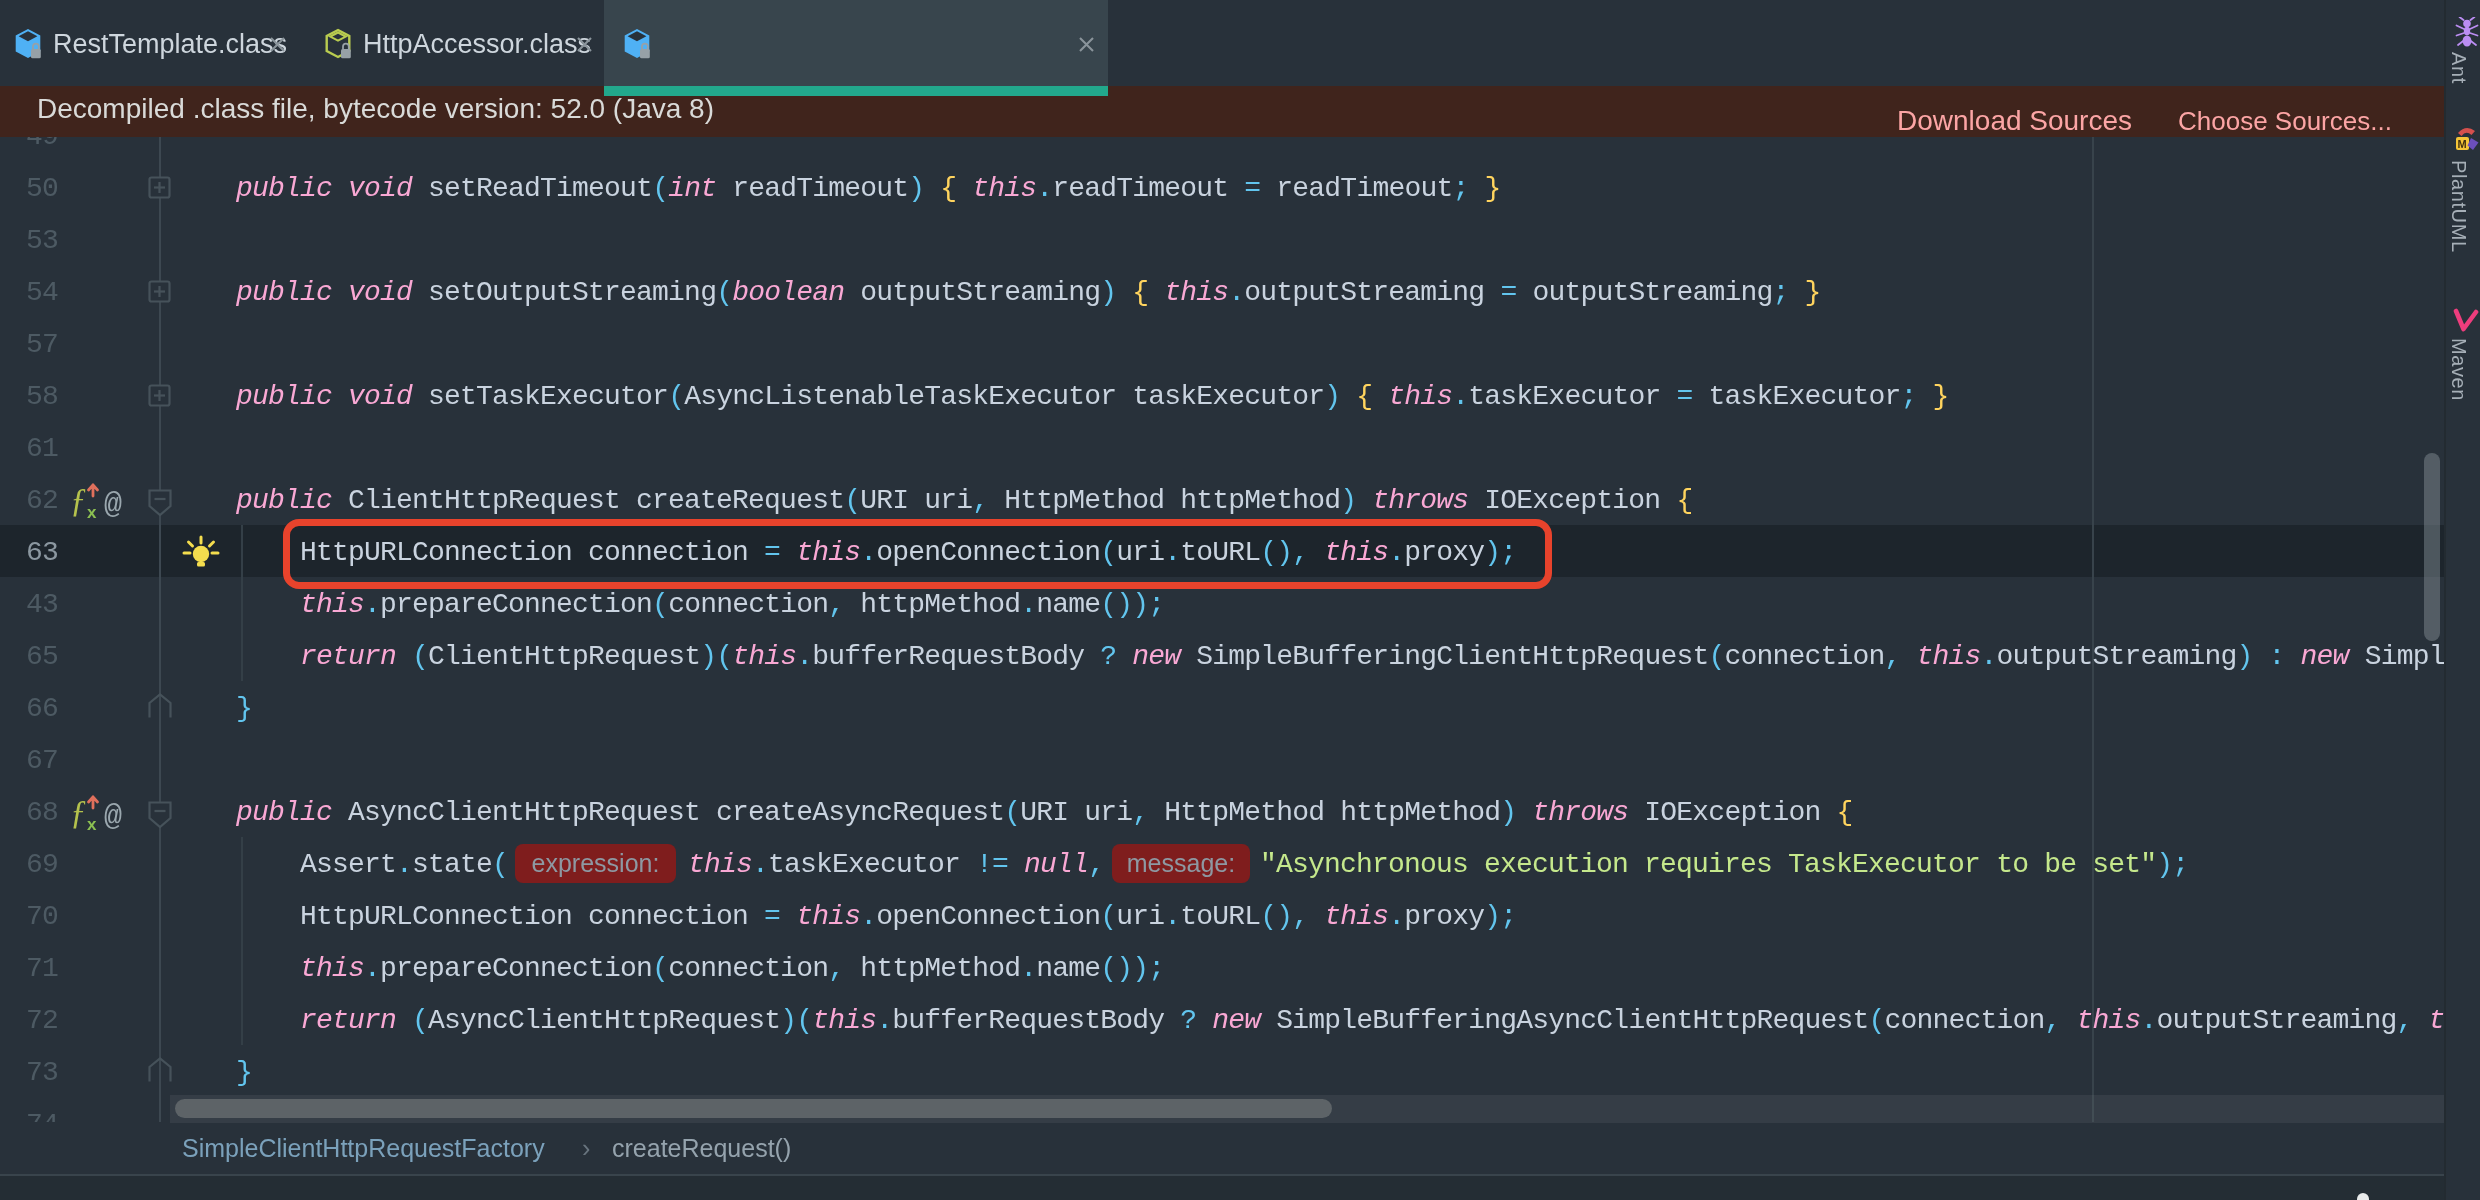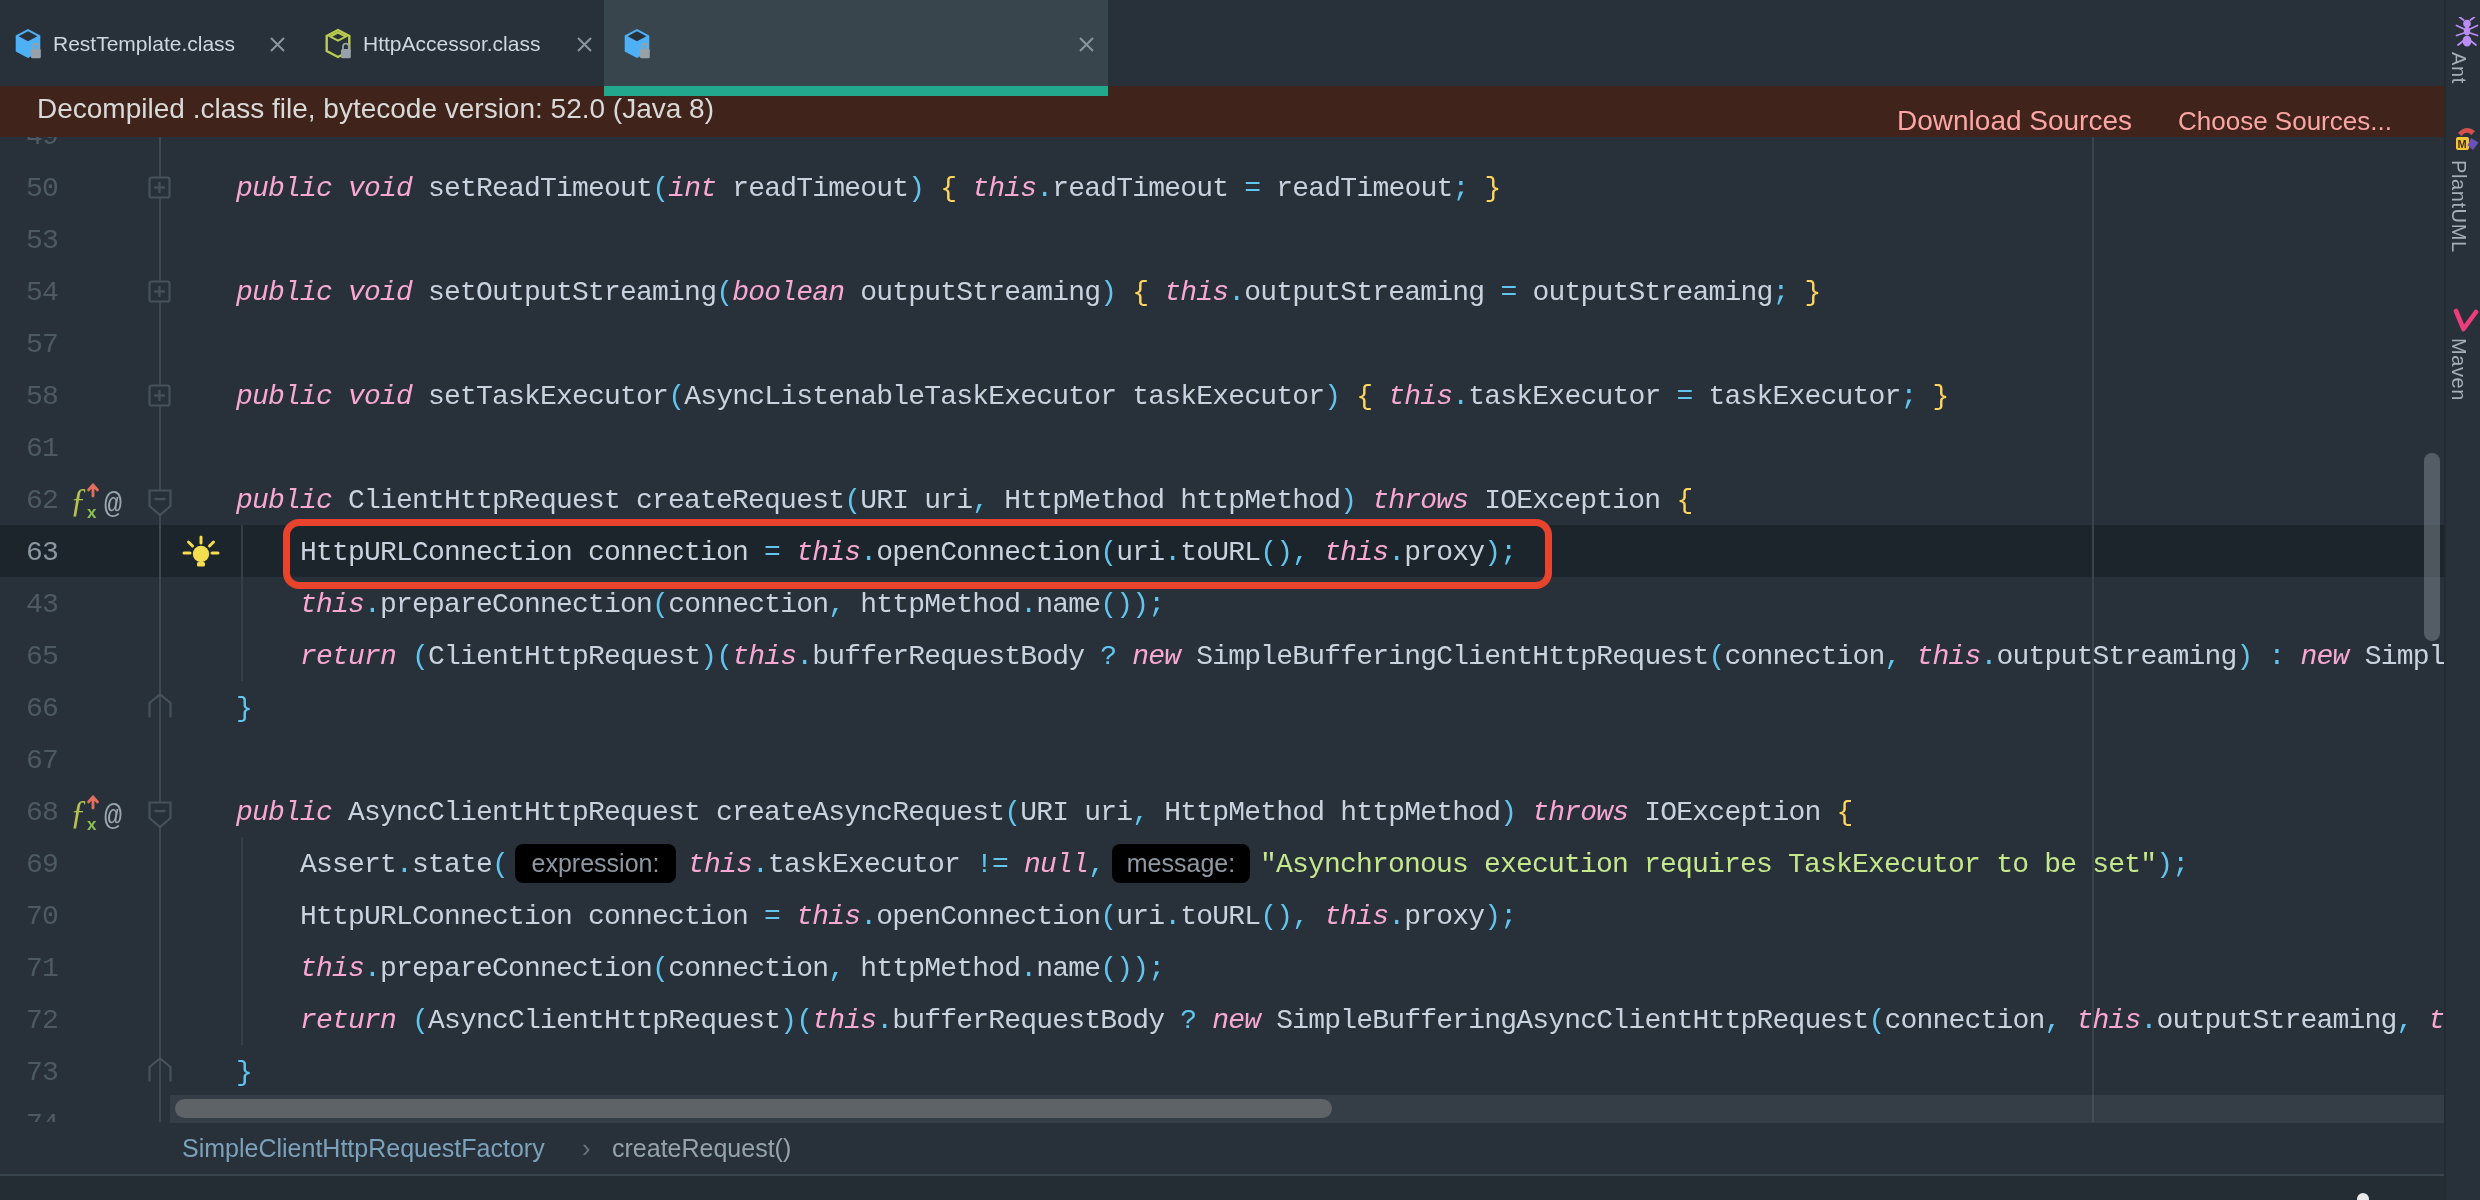--- a/index.html
+++ b/index.html
@@ -1,37 +1,37 @@
 <!DOCTYPE html>
 <html><head><meta charset="utf-8"><style>
 * { margin:0; padding:0; box-sizing:border-box; }
 #editor,#tabbar,#banner,#crumbs,.vlabel { transform:translateZ(0); }
 html,body { width:2480px; height:1200px; background:#28313a; overflow:hidden; }
 .abs { position:absolute; }
 #tabbar { position:absolute; left:0; top:0; width:2444px; height:86px;
   font-family:"Liberation Sans",sans-serif; color:#ced6dd; }
 #acttab { position:absolute; left:604px; top:0; width:504px; height:86px; background:#38454d; }
 #underline { position:absolute; left:604px; top:86px; width:504px; height:10px; background:#22a88c; z-index:6; }
-.tabtxt { position:absolute; top:0; height:86px; line-height:88px; font-size:21px; }
+.tabtxt { position:absolute; top:0; height:86px; line-height:88px; font-size:27px; }
 .tabtxt.big { font-size:23px; }
 #bannerbg { position:absolute; left:0; top:86px; width:2444px; height:51px; background:#40241c; }
 #banner { position:absolute; left:0; top:86px; width:2444px; height:42px;
   font-family:"Liberation Sans",sans-serif; font-size:28px; color:#d9dad8; }
 #banner .t { position:absolute; left:37px; top:0; height:51px; line-height:46px; }
 #banner .lnk { position:absolute; top:12px; height:51px; line-height:46px; color:#fca5a5; }
 #editor { position:absolute; left:0; top:137px; width:2444px; height:985px; overflow:hidden;
   font-family:"Liberation Mono",monospace; font-size:28px; letter-spacing:-0.8px; }
 .row { position:absolute; left:0; width:2444px; height:52px; line-height:56px; white-space:pre; }
 .seg { position:absolute; top:0; }
 .d { color:#c9d3df; } .k { color:#f9a8d4; font-style:italic; } .o { color:#62c5ee; }
 .y { color:#ffd45e; } .g { color:#c5e88c; }
 .lnum { position:absolute; left:0; width:58px; height:52px; line-height:56px;
   text-align:right; color:#4d5a63; }
 .lnum.cur { color:#8b97a0; }
-.chip { position:absolute; top:7px; height:39px; line-height:39px; background:#000000;
+.chip { position:absolute; top:7px; height:39px; line-height:39px; background:#7f1d1d;
   border-radius:8px; color:#8e98a2; font-family:"Liberation Sans",sans-serif;
   font-size:25px; letter-spacing:0; text-align:center; }
 #hl63 { position:absolute; left:0; top:388px; width:2444px; height:52px; background:#1d252c; }
 #redbox { position:absolute; left:283px; top:382px; width:1269px; height:70px;
   border:7px solid #e8432c; border-radius:16px; }
 #foldline { position:absolute; left:159px; top:0; width:2px; height:985px; background:#3d4851; }
 .guide { position:absolute; left:241px; width:2px; background:#343f47; }
 #margin { position:absolute; left:2092px; top:0; width:2px; height:985px; background:#38434b; }
 #htrack { position:absolute; left:170px; top:1095px; width:2274px; height:28px; background:rgba(125,135,142,0.15); }
 #hthumb { position:absolute; left:175px; top:1099px; width:1157px; height:19px; border-radius:10px; background:#5d6367; }

